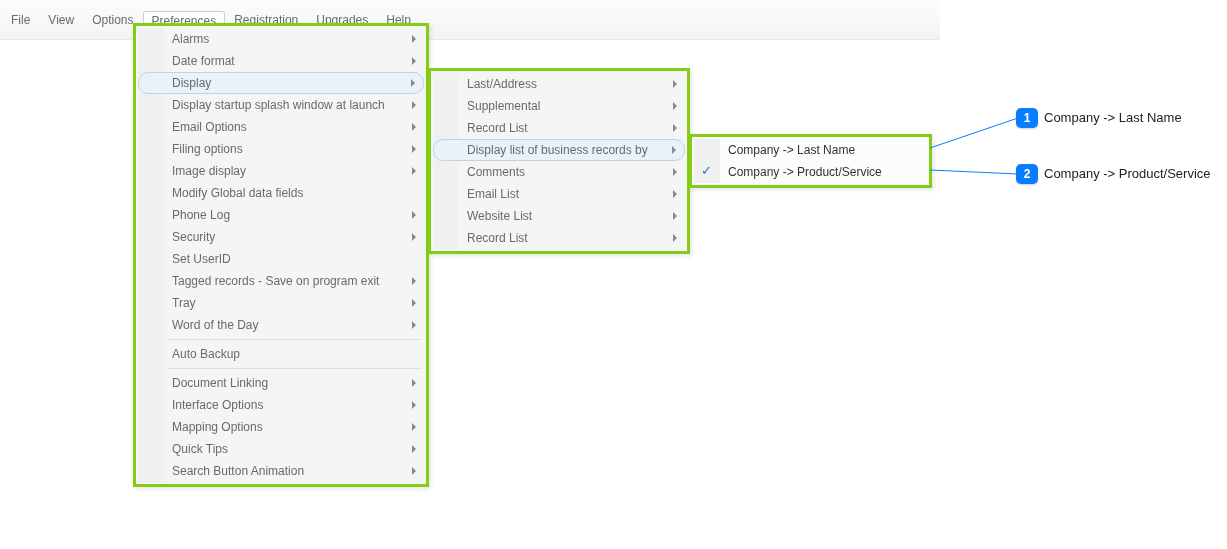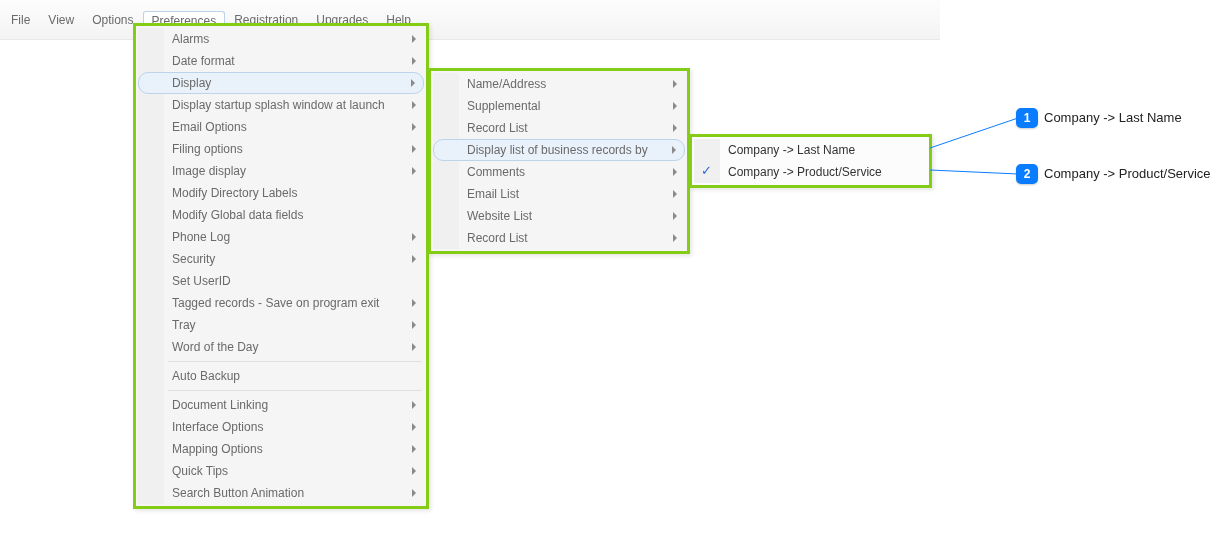--- a/index.html
+++ b/index.html
@@ -142,23 +142,20 @@
     </div>
   <div class="dropdown-item">
       <span>Filing options</span>
       <span class="arrow"></span>
     </div>
   <div class="dropdown-item">
       <span>Image display</span>
       <span class="arrow"></span>
     </div>
   <div class="dropdown-item">
-      <span>Modify Directory Labels</span>
-    </div>
-  <div class="dropdown-item">
       <span>Modify Global data fields</span>
     </div>
   <div class="dropdown-item">
       <span>Phone Log</span>
       <span class="arrow"></span>
     </div>
   <div class="dropdown-item">
       <span>Security</span>
       <span class="arrow"></span>
     </div>
@@ -200,21 +197,21 @@
     </div>
   <div class="dropdown-item">
       <span>Search Button Animation</span>
       <span class="arrow"></span>
     </div>
 </div>
 
 <div class="dropdown menu2">
   <div class="gutter"></div>
   <div class="dropdown-item">
-      <span>Name/Address</span>
+      <span>Last/Address</span>
       <span class="arrow"></span>
     </div>
   <div class="dropdown-item">
       <span>Supplemental</span>
       <span class="arrow"></span>
     </div>
   <div class="dropdown-item">
       <span>Record List</span>
       <span class="arrow"></span>
     </div>

